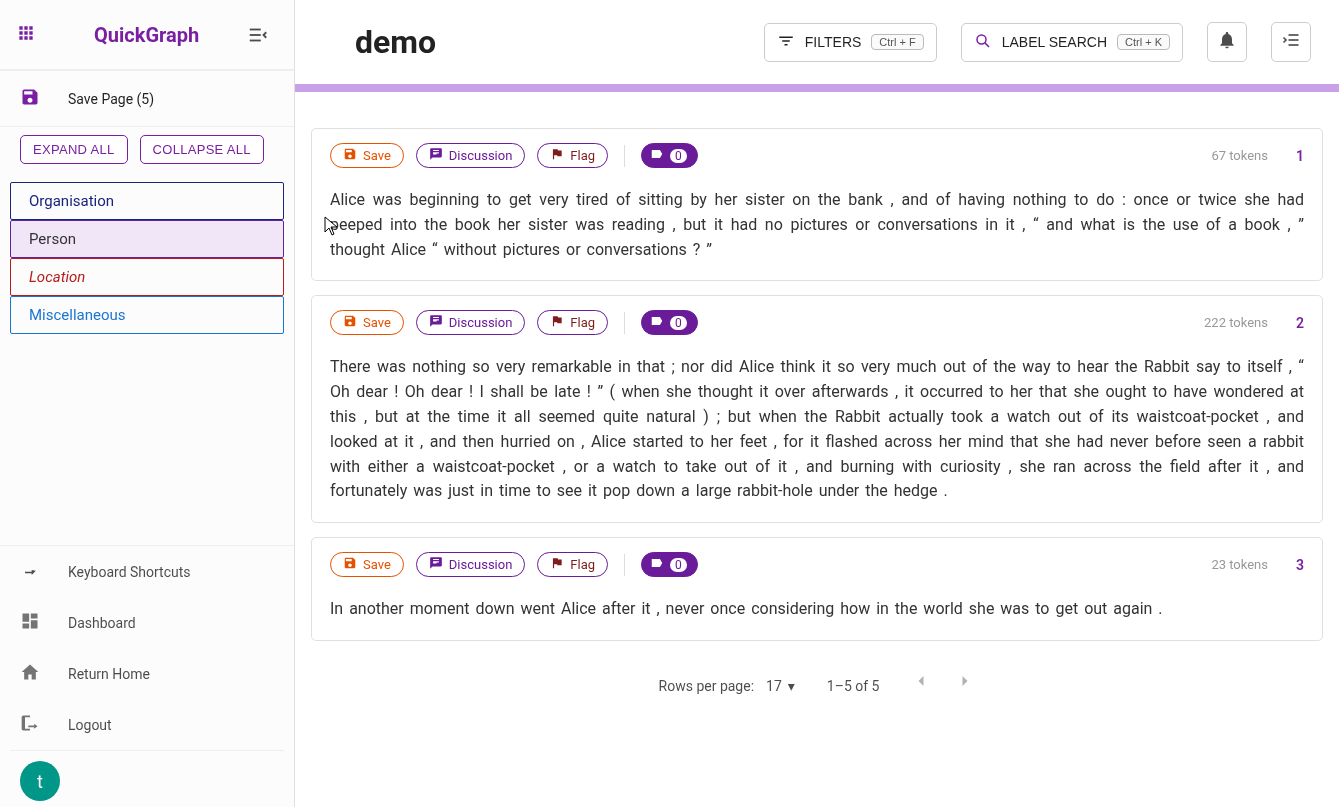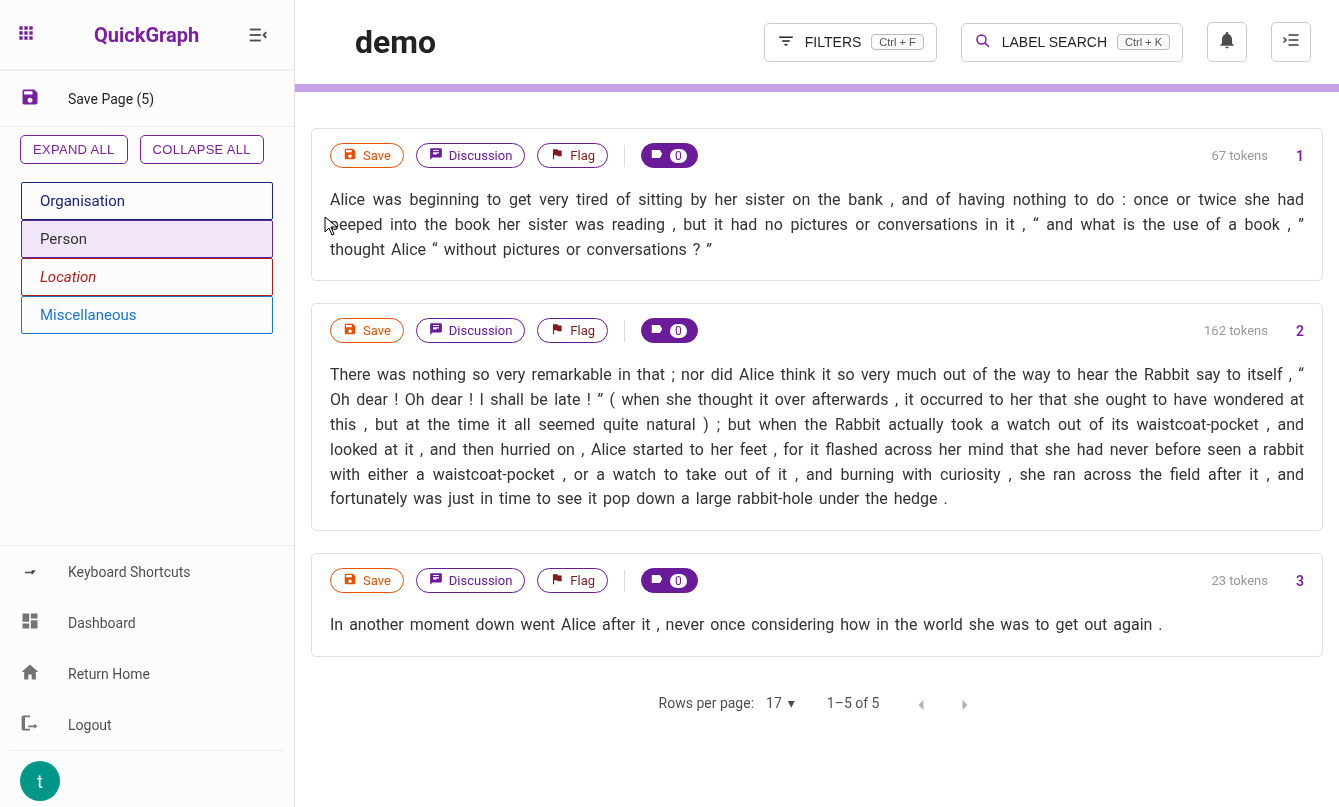--- a/index.html
+++ b/index.html
@@ -14,21 +14,21 @@
   .apps-icon { color: #7b1fa2; }
   .collapse-btn { width: 40px; height: 40px; border-radius: 4px; display: flex; align-items: center; justify-content: center; color: rgba(0,0,0,0.7); cursor: pointer; }
 
   .sb-save { display: flex; align-items: center; padding: 16px 20px; gap: 28px; color: rgba(0,0,0,0.87); }
   .sb-save .save-icon { color: #7b1fa2; }
   .sb-save span { font-size: 14px; }
 
   .sb-expand { display: flex; gap: 12px; padding: 8px 20px 10px; }
   .pill-btn { border: 1px solid #7b1fa2; color: #7b1fa2; border-radius: 5px; background: #fff; font-size: 13px; padding: 6px 12px; font-weight: 500; cursor: pointer; letter-spacing: .3px; }
 
-  .labels { padding: 8px 21px; display: flex; flex-direction: column; }
+  .labels { padding: 8px 10px; display: flex; flex-direction: column; }
   .label-item { padding: 9px 18px; font-size: 15px; border-radius: 2px; cursor: pointer; }
   .label-org { border: 1px solid #1a237e; color: #1a237e; }
   .label-person { border: 1px solid #5e239d; background: #f1e6f7; color: #333; }
   .label-loc { border: 1px solid #b71c1c; color: #b71c1c; font-style: italic; }
   .label-misc { border: 1px solid #1976d2; color: #1976d2; }
 
   .sb-flex { flex: 1; }
 
   .sb-bottom { border-top: 1px solid #eee; }
   .sb-link { display: flex; align-items: center; gap: 28px; padding: 14px 20px; color: rgba(0,0,0,0.7); font-size: 14px; cursor: pointer; }
@@ -43,34 +43,34 @@
   .main { flex: 1; display: flex; flex-direction: column; height: 100%; }
   .topbar { height: 84px; display: flex; align-items: center; padding: 0 28px; gap: 24px; }
   .title { font-size: 32px; font-weight: 700; color: #222; padding-left: 32px; }
   .tb-flex { flex: 1; }
   .tb-btn { display: flex; align-items: center; gap: 10px; border: 1px solid #ccc; border-radius: 5px; padding: 8px 12px; background: #fff; color: rgba(0,0,0,0.87); font-size: 14px; font-weight: 500; cursor: pointer; }
   .tb-btn .kbd { border: 1px solid #bbb; border-radius: 4px; padding: 1px 7px; font-size: 11px; color: #555; background: #fafafa; }
   .tb-icon-btn { border: 1px solid #ccc; border-radius: 5px; width: 40px; height: 40px; display: flex; align-items: center; justify-content: center; cursor: pointer; color: rgba(0,0,0,.7); }
   .accent-bar { height: 8px; background: #c9a1e9; }
 
   .content { flex: 1; overflow-y: auto; padding: 36px 16px 0; }
-  .card { border: 1px solid #e0e0e0; border-radius: 5px; margin-bottom: 22px; padding: 14px 18px 18px; }
+  .card { border: 1px solid #e0e0e0; border-radius: 5px; margin-bottom: 14px; padding: 14px 18px 18px; }
   .card-toolbar { display: flex; align-items: center; gap: 12px; margin-bottom: 20px; }
   .chip { display: inline-flex; align-items: center; gap: 6px; border-radius: 14px; padding: 3px 12px; font-size: 13px; cursor: pointer; }
   .chip-save { border: 1.5px solid #e65100; color: #e65100; }
   .chip-disc { border: 1.5px solid #6a1b9a; color: #6a1b9a; }
   .chip-flag { border: 1.5px solid #6a1b9a; color: #7f1d1d; justify-content: flex-end; }
   .chip-count { border: 1.5px solid #6a1b9a; color: #fff; background:#6a1b9a; padding:3px 10px 3px 8px; }
   .divider-v { width: 1px; height: 22px; background: #ddd; margin: 0 4px; }
   .card-toolbar .spacer { flex: 1; }
   .tokens { font-size: 13px; color: #999; }
   .idx { font-size: 14px; color: #7b1fa2; font-weight: 600; margin-left: 16px; }
   .passage { font-size: 16px; line-height: 1.55; color: #333; word-spacing: 2px; text-align: justify; }
 
-  .pager { display: flex; align-items: flex-start; justify-content: center; gap: 32px; padding: 16px 0 12px; font-size: 14px; color: rgba(0,0,0,.7); }
+  .pager { display: flex; align-items: flex-end; justify-content: center; gap: 32px; padding: 16px 0 12px; font-size: 14px; color: rgba(0,0,0,.7); }
   .pager .rpp { display: flex; align-items: center; gap: 12px; }
   .pager .sel { display: flex; align-items: center; gap: 6px; cursor: pointer; }
   .pager .nav { display: flex; gap: 24px; }
   .pager .nav span { cursor: pointer; color: rgba(0,0,0,.3); }
 
   .cursor { position: absolute; left: 324px; top: 216px; pointer-events: none; }
 </style>
 </head>
 <body>
 
@@ -268,21 +268,21 @@
             <span>Flag</span>
           </span>
           <span class="divider-v"></span>
           <span class="chip chip-count">
             <span><svg width="14" height="14" viewBox="0 0 24 24" fill="currentColor">
                   <path d="M21 12l-4-7H3v14h14l4-7z"></path>
                 </svg></span>
             <span style="background:#fff;color:#6a1b9a;border-radius:8px;padding:0 5px;font-size:12px">0</span>
           </span>
           <span class="spacer"></span>
-          <span class="tokens">162 tokens</span>
+          <span class="tokens">222 tokens</span>
           <span class="idx">2</span>
         </div>
         <div class="passage">There was nothing so very remarkable in that ; nor did Alice think it so very much out of the way to hear the Rabbit say to itself , “ Oh dear ! Oh dear ! I shall be late ! ” ( when she thought it over afterwards , it occurred to her that she ought to have wondered at this , but at the time it all seemed quite natural ) ; but when the Rabbit actually took a watch out of its waistcoat-pocket , and looked at it , and then hurried on , Alice started to her feet , for it flashed across her mind that she had never before seen a rabbit with either a waistcoat-pocket , or a watch to take out of it , and burning with curiosity , she ran across the field after it , and fortunately was just in time to see it pop down a large rabbit-hole under the hedge .</div>
       </div>
 
       <div class="card">
         <div class="card-toolbar">
           <span class="chip chip-save">
             <span><svg width="14" height="14" viewBox="0 0 24 24" fill="currentColor">
                   <path d="M17 3H5c-1.1 0-2 .9-2 2v14c0 1.1.9 2 2 2h14c1.1 0 2-.9 2-2V7l-4-4zm-5 16c-1.66 0-3-1.34-3-3s1.34-3 3-3 3 1.34 3 3-1.34 3-3 3zm3-10H5V5h10v4z"></path>

